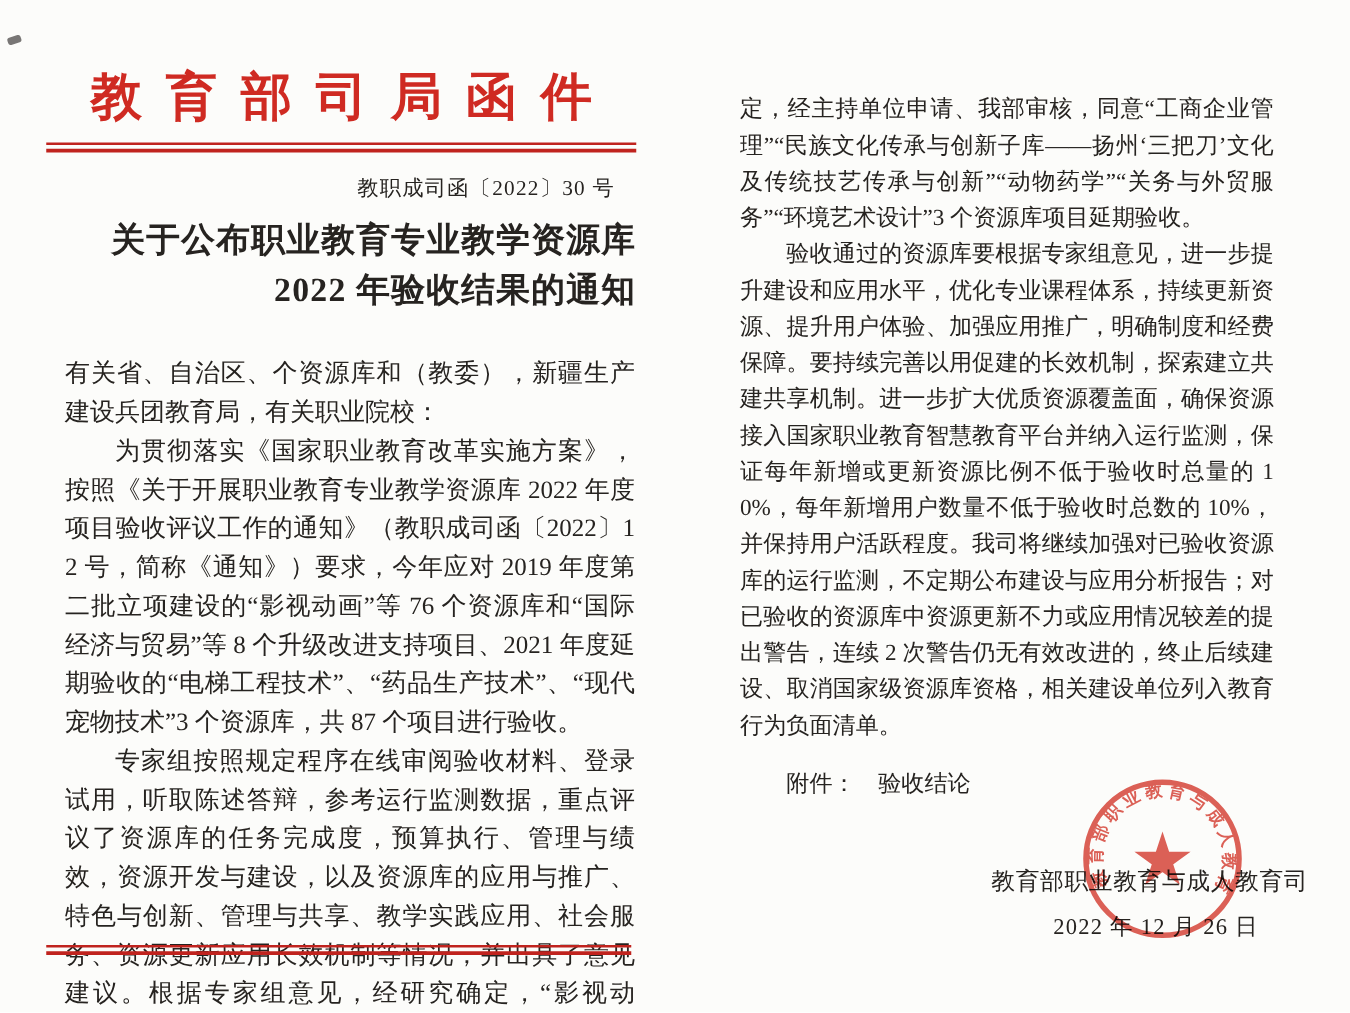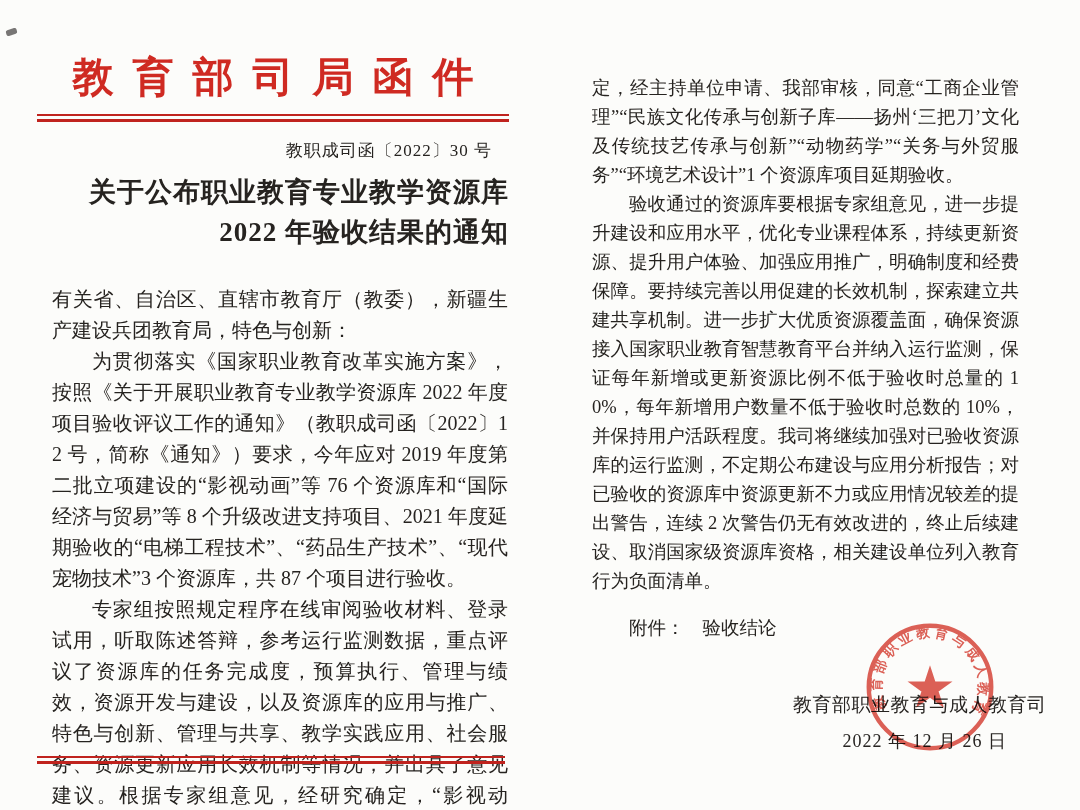--- a/index.html
+++ b/index.html
@@ -75,29 +75,29 @@
   <div class="rule-double rule-header"></div>
 
   <div class="doc-number">教职成司函〔2022〕30 号</div>
 
   <div class="doc-title">
     <div>关于公布职业教育专业教学资源库</div>
     <div>2022 年验收结果的通知</div>
   </div>
 
   <div class="left-body body-col">
-    <p class="no-indent">有关省、自治区、直辖市教育厅（教委），新疆生产建设兵团教育局，特色与创新：</p>
+    <p class="no-indent">有关省、自治区、个资源库和（教委），新疆生产建设兵团教育局，有关职业院校：</p>
     <p>为贯彻落实《国家职业教育改革实施方案》，按照《关于开展职业教育专业教学资源库 2022 年度项目验收评议工作的通知》（教职成司函〔2022〕12 号，简称《通知》）要求，今年应对 2019 年度第二批立项建设的“影视动画”等 76 个资源库和“国际经济与贸易”等 8 个升级改进支持项目、2021 年度延期验收的“电梯工程技术”、“药品生产技术”、“现代宠物技术”3 个资源库，共 87 个项目进行验收。</p>
     <p>专家组按照规定程序在线审阅验收材料、登录试用，听取陈述答辩，参考运行监测数据，重点评议了资源库的任务完成度，预算执行、管理与绩效，资源开发与建设，以及资源库的应用与推广、特色与创新、管理与共享、教学实践应用、社会服务、资源更新应用长效机制等情况，并出具了意见建议。根据专家组意见，经研究确定，“影视动画”等 82 个资源库通过验收（验收结论详见附件）。根据《通知》规</p>
   </div>
 
   <div class="rule-double rule-footer"></div>
 
   <div class="right-body body-col">
-    <p class="no-indent">定，经主持单位申请、我部审核，同意“工商企业管理”“民族文化传承与创新子库——扬州‘三把刀’文化及传统技艺传承与创新”“动物药学”“关务与外贸服务”“环境艺术设计”1 个资源库项目延期验收。</p>
+    <p class="no-indent">定，经主持单位申请、我部审核，同意“工商企业管理”“民族文化传承与创新子库——扬州‘三把刀’文化及传统技艺传承与创新”“动物药学”“关务与外贸服务”“环境艺术设计”3 个资源库项目延期验收。</p>
     <p>验收通过的资源库要根据专家组意见，进一步提升建设和应用水平，优化专业课程体系，持续更新资源、提升用户体验、加强应用推广，明确制度和经费保障。要持续完善以用促建的长效机制，探索建立共建共享机制。进一步扩大优质资源覆盖面，确保资源接入国家职业教育智慧教育平台并纳入运行监测，保证每年新增或更新资源比例不低于验收时总量的 10%，每年新增用户数量不低于验收时总数的 10%，并保持用户活跃程度。我司将继续加强对已验收资源库的运行监测，不定期公布建设与应用分析报告；对已验收的资源库中资源更新不力或应用情况较差的提出警告，连续 2 次警告仍无有效改进的，终止后续建设、取消国家级资源库资格，相关建设单位列入教育行为负面清单。</p>
     <p class="attachment-line"><span>附件：</span><span class="att-value">验收结论</span></p>
   </div>
 
   <div class="sign-block">
     <div class="sign-office">教育部职业教育与成人教育司</div>
     <div class="sign-date">2022 年 12 月 26 日</div>
   </div>
 
   <svg class="seal" viewBox="0 0 160 160" aria-hidden="true">

